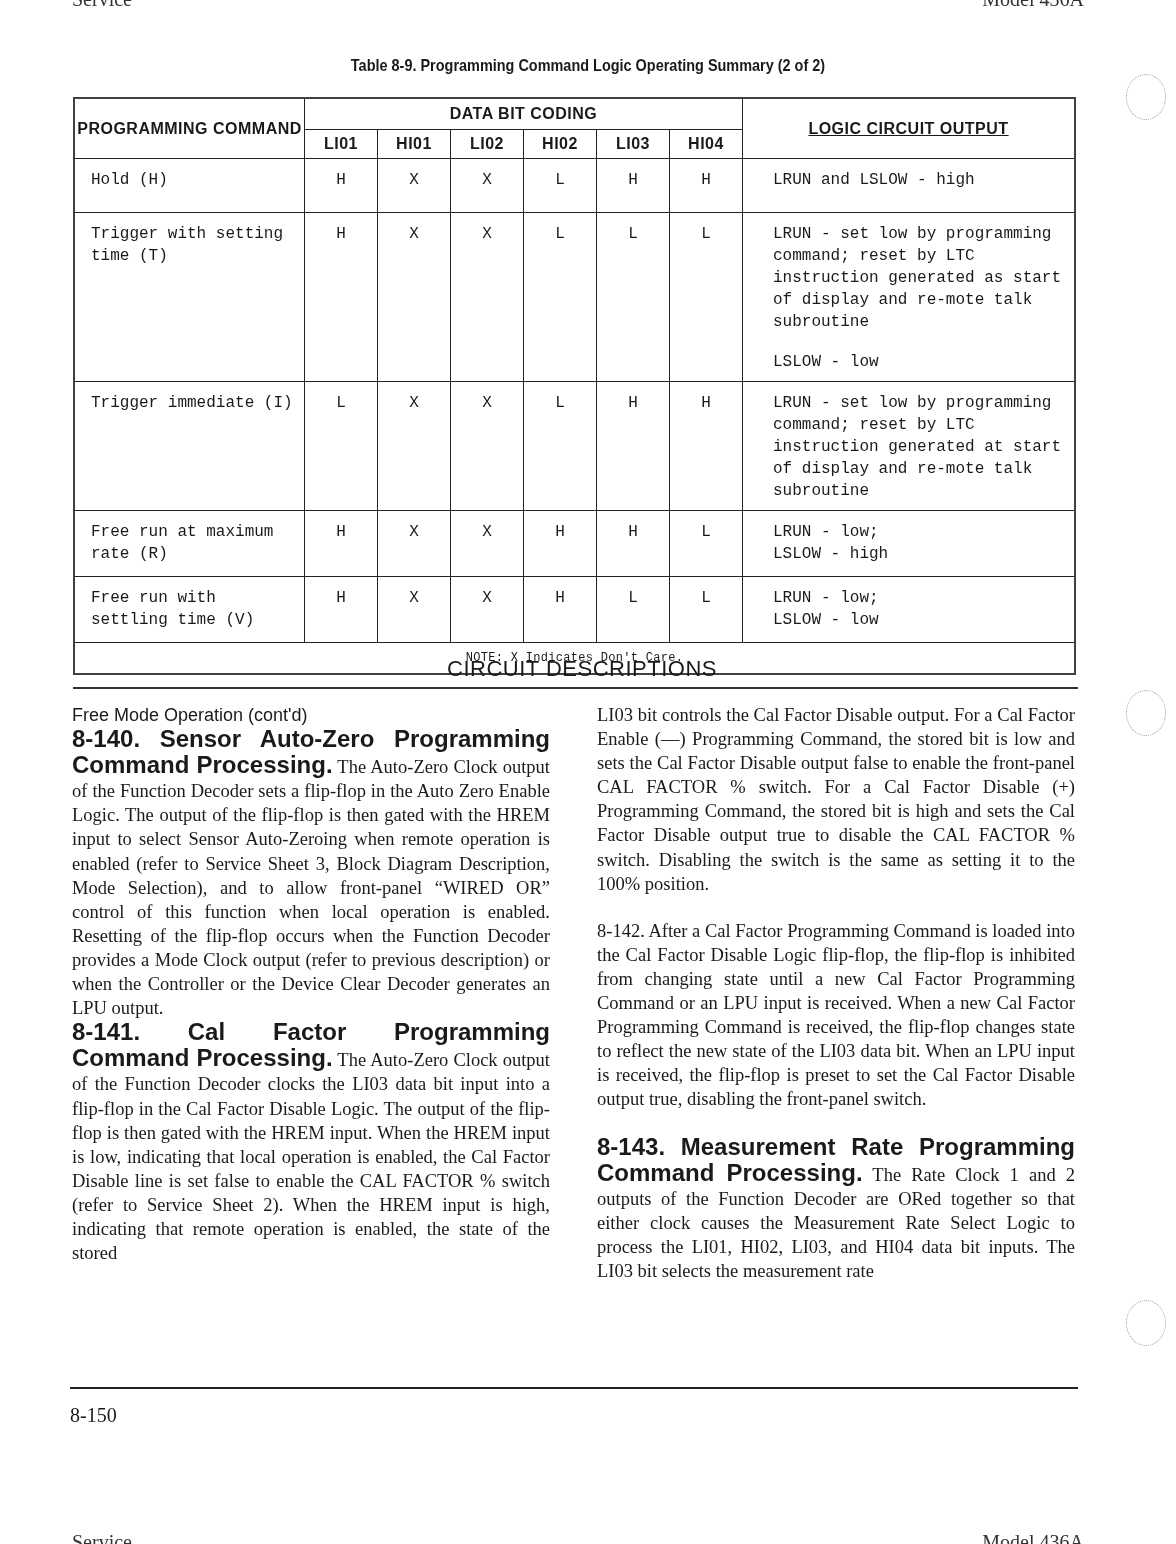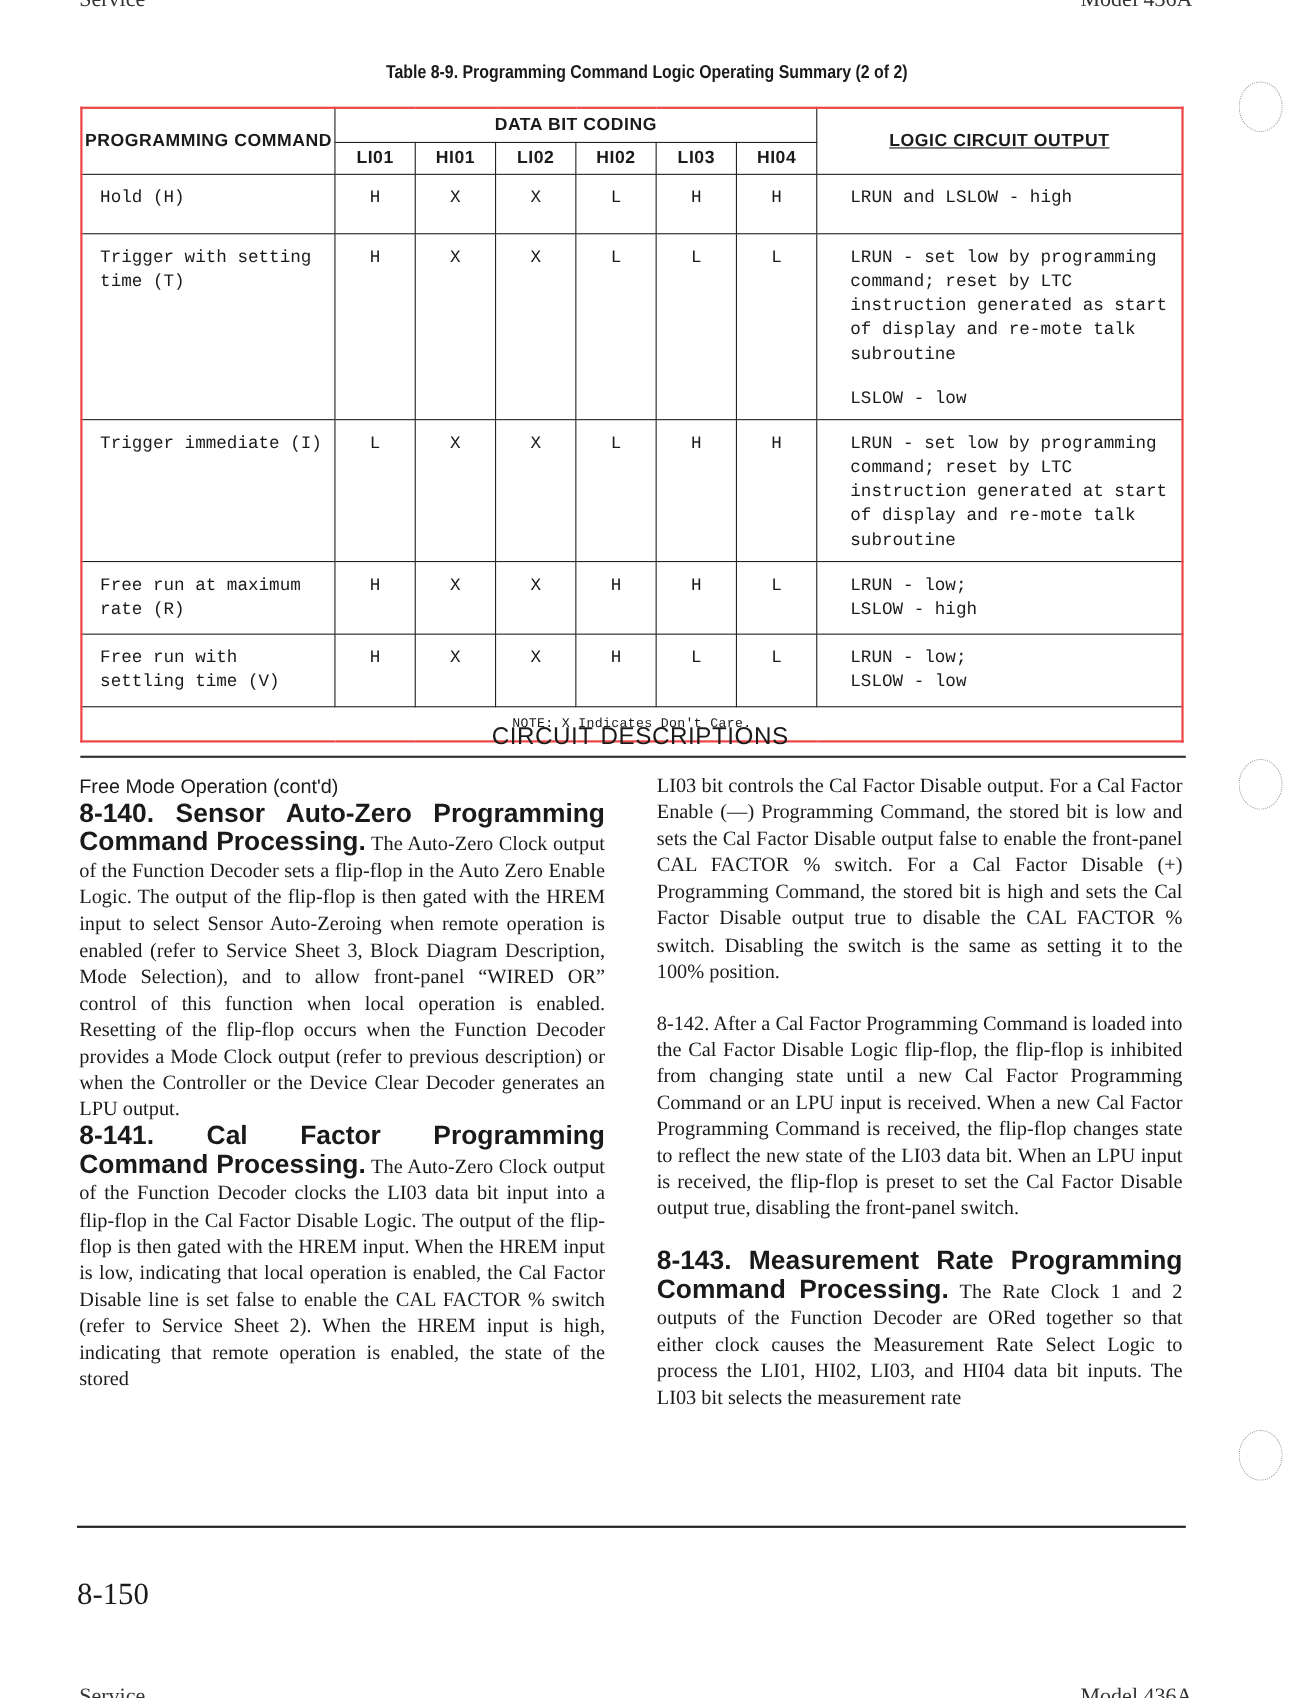--- a/index.html
+++ b/index.html
@@ -9,21 +9,21 @@
   .hdr.left { left:72px; }
   .hdr.right { right:92px; }
   .ftr { position:absolute; bottom:-10px; font-family:"Liberation Serif", serif; font-size:20px; color:#333; }
   .ftr.left { left:72px; }
   .ftr.right { right:92px; }
   .punch { position:absolute; width:38px; height:44px; border:1px dotted #999; border-radius:50%; right:10px; }
   .table-title { position:absolute; top:56px; left:0; width:1176px; text-align:center;
      font-family:"Liberation Sans", sans-serif; font-weight:bold; font-size:17px; transform:scaleX(0.85); }
   table.spec { position:absolute; top:97px; left:73px; width:1003px; border-collapse:collapse; font-size:15px; }
   table.spec th, table.spec td { border:1px solid #222; }
-  table.spec { border:2px solid #ef4444; }
+  table.spec { border:2px solid #404040; }
   table.spec th { font-family:"Liberation Sans", sans-serif; font-weight:bold; font-size:16px; letter-spacing:0.5px; }
   .th-cmd { width:227px; text-align:center; line-height:22px; }
   .th-dbc { height:28px; }
   .th-bit { width:70px; height:26px; font-size:15px; }
   .th-out { text-align:center;text-decoration:underline; }
   table.spec td { vertical-align:top; padding:10px 6px 8px 16px; line-height:22px; font-family:Liberation Mono, monospace; font-size:16px;margin-top:12px; }
   table.spec td.bit { text-align:center; padding-left:0; padding-right:0; }
   table.spec td.out { padding-left:30px; }
   .out-extra { margin-top:18px; }
   td.note { font-size:12px !important; padding:4px 7px !important; letter-spacing:0.3px;text-align:center; }
@@ -31,21 +31,21 @@
      font-family:"Liberation Sans", sans-serif; font-size:22px; letter-spacing:0.5px; }
   .rule-top { position:absolute; top:687px; left:73px; width:1005px; height:2px; background:#333; }
   .col { position:absolute; top:703px; width:478px; font-family:"Liberation Serif", serif; font-size:18.5px;
          line-height:24.1px; text-align:justify; }
   .col.l { left:72px; }
   .col.r { left:597px; }
   .col p { margin:0 0 23px 0; }
   .sub { font-family:"Liberation Sans", sans-serif; font-size:18px; }
   .bold { font-family:"Liberation Sans", sans-serif; font-weight:bold; font-size:24px; }
   .rule-bot { position:absolute; top:1387px; left:70px; width:1008px; height:2px; background:#222; }
-  .pgnum { position:absolute; top:1434px; left:70px; font-family:"Liberation Serif", serif; font-size:28px; }
+  .pgnum { position:absolute; top:1404px; left:70px; font-family:"Liberation Serif", serif; font-size:20px; }
 </style>
 </head>
 <body>
 
 <div class="hdr left">Service</div>
 <div class="hdr right">Model 436A</div>
 
 <div class="punch" style="top:74px"></div>
 <div class="punch" style="top:690px"></div>
 <div class="punch" style="top:1300px"></div>

